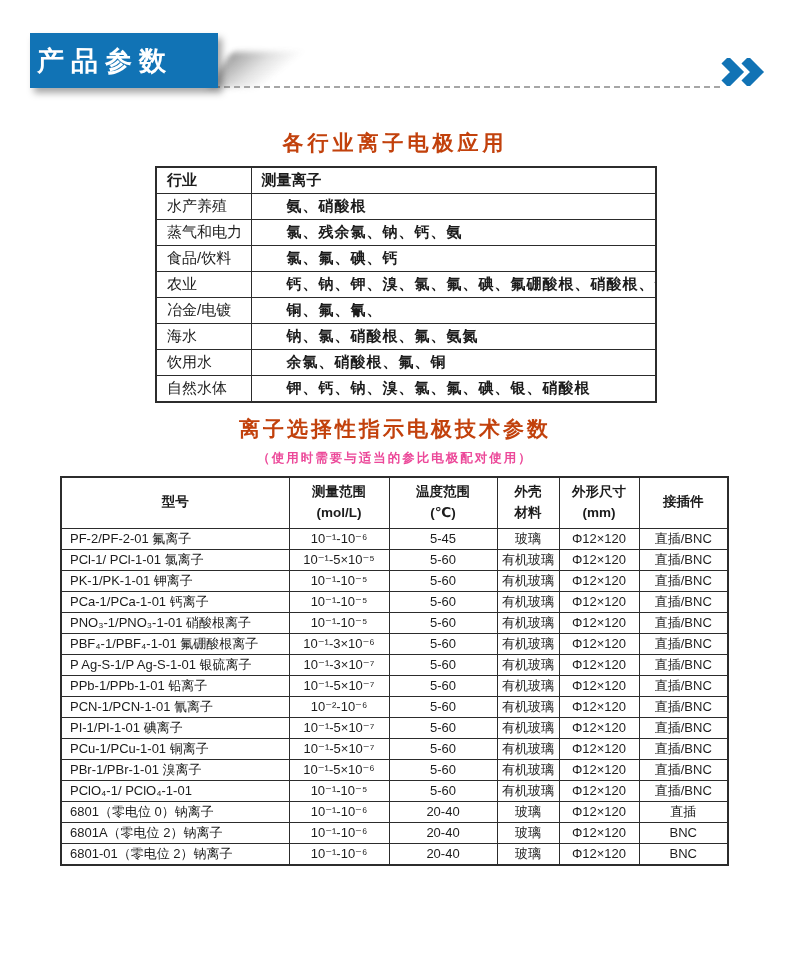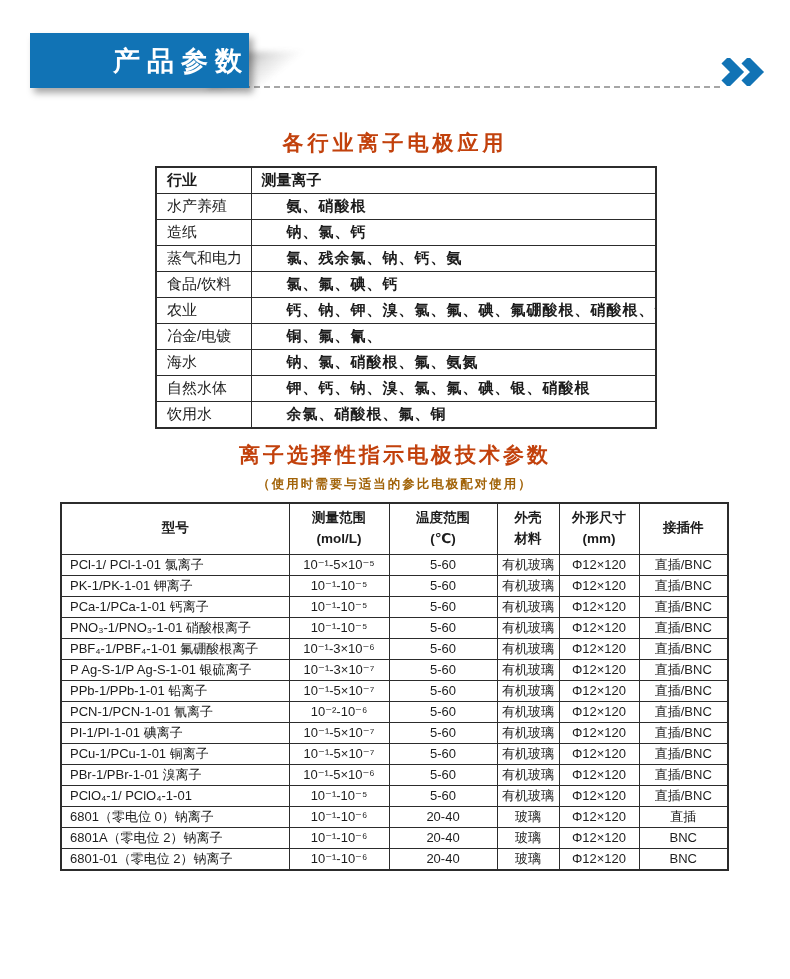--- a/index.html
+++ b/index.html
@@ -3,23 +3,23 @@
 <meta charset="utf-8">
 <style>
   * { box-sizing: border-box; }
   html, body { margin: 0; padding: 0; background: #ffffff; }
   body { font-family: "Liberation Sans", "DejaVu Sans", sans-serif; color: #1c1c1c; }
 
   .page { position: relative; width: 790px; height: 979px; background: #ffffff; overflow: hidden; }
 
   
   .banner-box {
-    position: absolute; left: 30px; top: 33px; width: 219px; height: 55px;
+    position: absolute; left: 30px; top: 33px; width: 188px; height: 55px;
     background: #1173b5; z-index: 2;
-    display: flex; align-items: center; justify-content: flex-end;
+    display: flex; align-items: center; justify-content: flex-start;
     box-shadow: 4px 5px 7px rgba(0,0,0,0.35);
   }
   .banner-box span {
     color: #ffffff; font-size: 27px; font-weight: bold;
     letter-spacing: 7px; padding-left: 7px; white-space: nowrap;
   }
   .banner-swoosh {
     position: absolute; left: 220px; top: 52px; width: 78px; height: 36px; z-index: 1;
     background: linear-gradient(120deg, rgba(90,90,90,0.75) 0%, rgba(150,150,150,0.35) 45%, rgba(255,255,255,0) 75%);
     transform: skewX(-32deg); filter: blur(3px); opacity: 0.8;
@@ -31,21 +31,21 @@
   .chevrons { position: absolute; left: 721px; top: 58px; z-index: 2; }
 
   
   .sec-title {
     margin: 0; text-align: center; color: #c2410c;
     font-size: 21px; font-weight: bold; letter-spacing: 4px;
   }
   .sec1-title { padding-top: 129px; }
   .sec2-title { margin-top: 12px; letter-spacing: 3px; }
   .sec2-subtitle {
-    margin: 7px 0 0 0; text-align: center; color: #a16207;
+    margin: 7px 0 0 0; text-align: center; color: #ec4899;
     font-size: 12.5px; font-weight: bold; letter-spacing: 2px;
   }
 
   
   table { border-collapse: collapse; table-layout: fixed; background: #ffffff; }
   th, td { border: 1px solid #2c2c2c; overflow: hidden; }
 
   .t1 { margin: 9px 0 0 155px; width: 500px; border: 2px solid #2c2c2c; }
   .t1 th, .t1 td { font-size: 15px; text-align: left; padding: 3px 10px; height: 22px; white-space: nowrap; }
   .t1 th { font-weight: bold; font-family: Liberation Serif, serif; }
@@ -90,50 +90,46 @@
             <th>行业</th>
             <th>测量离子</th>
           </tr>
         </thead>
         <tbody>
             <tr>
               <td>水产养殖</td>
               <td>氨、硝酸根</td>
             </tr>
             <tr>
-              <td>造纸</td>
-              <td>钠、氯、钙</td>
-            </tr>
-            <tr>
               <td>蒸气和电力</td>
               <td>氯、残余氯、钠、钙、氨</td>
             </tr>
             <tr>
               <td>食品/饮料</td>
               <td>氯、氟、碘、钙</td>
             </tr>
             <tr>
               <td>农业</td>
               <td>钙、钠、钾、溴、氯、氟、碘、氟硼酸根、硝酸根、氰</td>
             </tr>
             <tr>
               <td>冶金/电镀</td>
               <td>铜、氟、氰、</td>
             </tr>
             <tr>
               <td>海水</td>
               <td>钠、氯、硝酸根、氟、氨氮</td>
             </tr>
             <tr>
+              <td>饮用水</td>
+              <td>余氯、硝酸根、氟、铜</td>
+            </tr>
+            <tr>
               <td>自然水体</td>
               <td>钾、钙、钠、溴、氯、氟、碘、银、硝酸根</td>
-            </tr>
-            <tr>
-              <td>饮用水</td>
-              <td>余氯、硝酸根、氟、铜</td>
             </tr>
           </tbody>
       </table>
     </section>
 
     <section>
       <h2 class="sec-title sec2-title">离子选择性指示电极技术参数</h2>
       <p class="sec2-subtitle">（使用时需要与适当的参比电极配对使用）</p>
       <table class="t2">
         <colgroup>
@@ -153,20 +149,28 @@
 (℃)</th>
             <th>外壳
 材料</th>
             <th>外形尺寸
 (mm)</th>
             <th>接插件</th>
           </tr>
         </thead>
         <tbody>
             <tr>
+              <td>PF-2/PF-2-01 氟离子</td>
+              <td>10⁻¹-10⁻⁶</td>
+              <td>5-45</td>
+              <td>玻璃</td>
+              <td>Φ12×120</td>
+              <td>直插/BNC</td>
+            </tr>
+            <tr>
               <td>PCl-1/ PCl-1-01 氯离子</td>
               <td>10⁻¹-5×10⁻⁵</td>
               <td>5-60</td>
               <td>有机玻璃</td>
               <td>Φ12×120</td>
               <td>直插/BNC</td>
             </tr>
             <tr>
               <td>PK-1/PK-1-01 钾离子</td>
               <td>10⁻¹-10⁻⁵</td>

